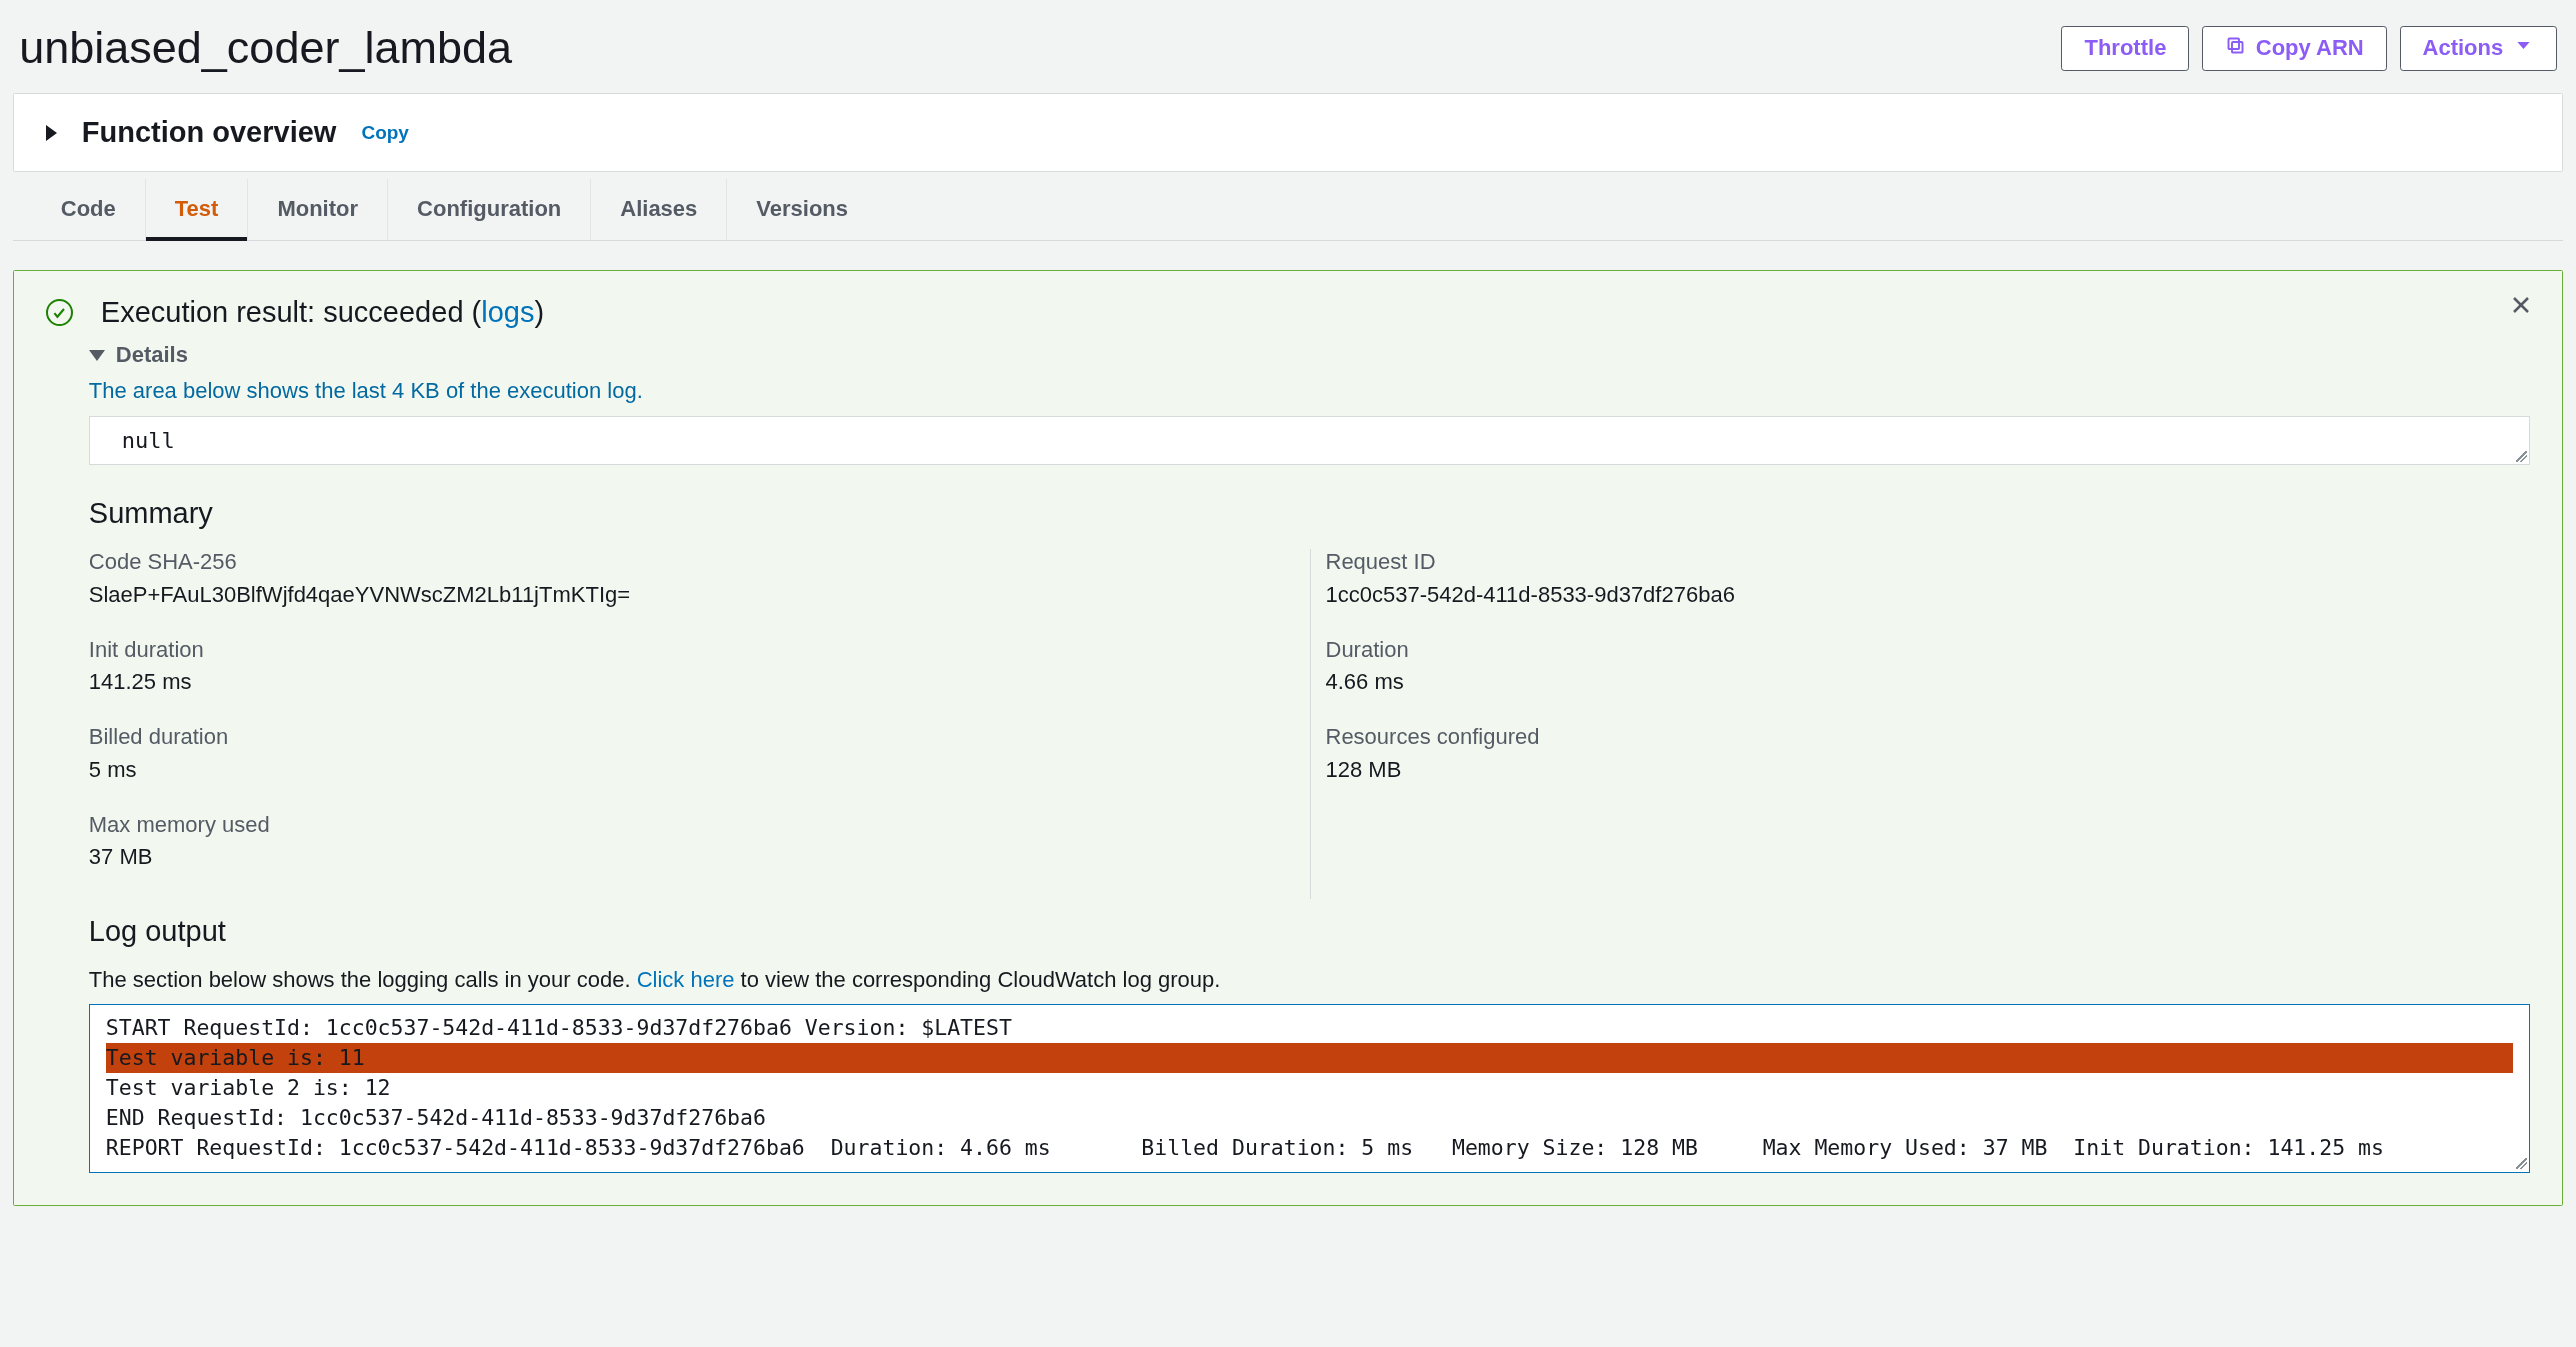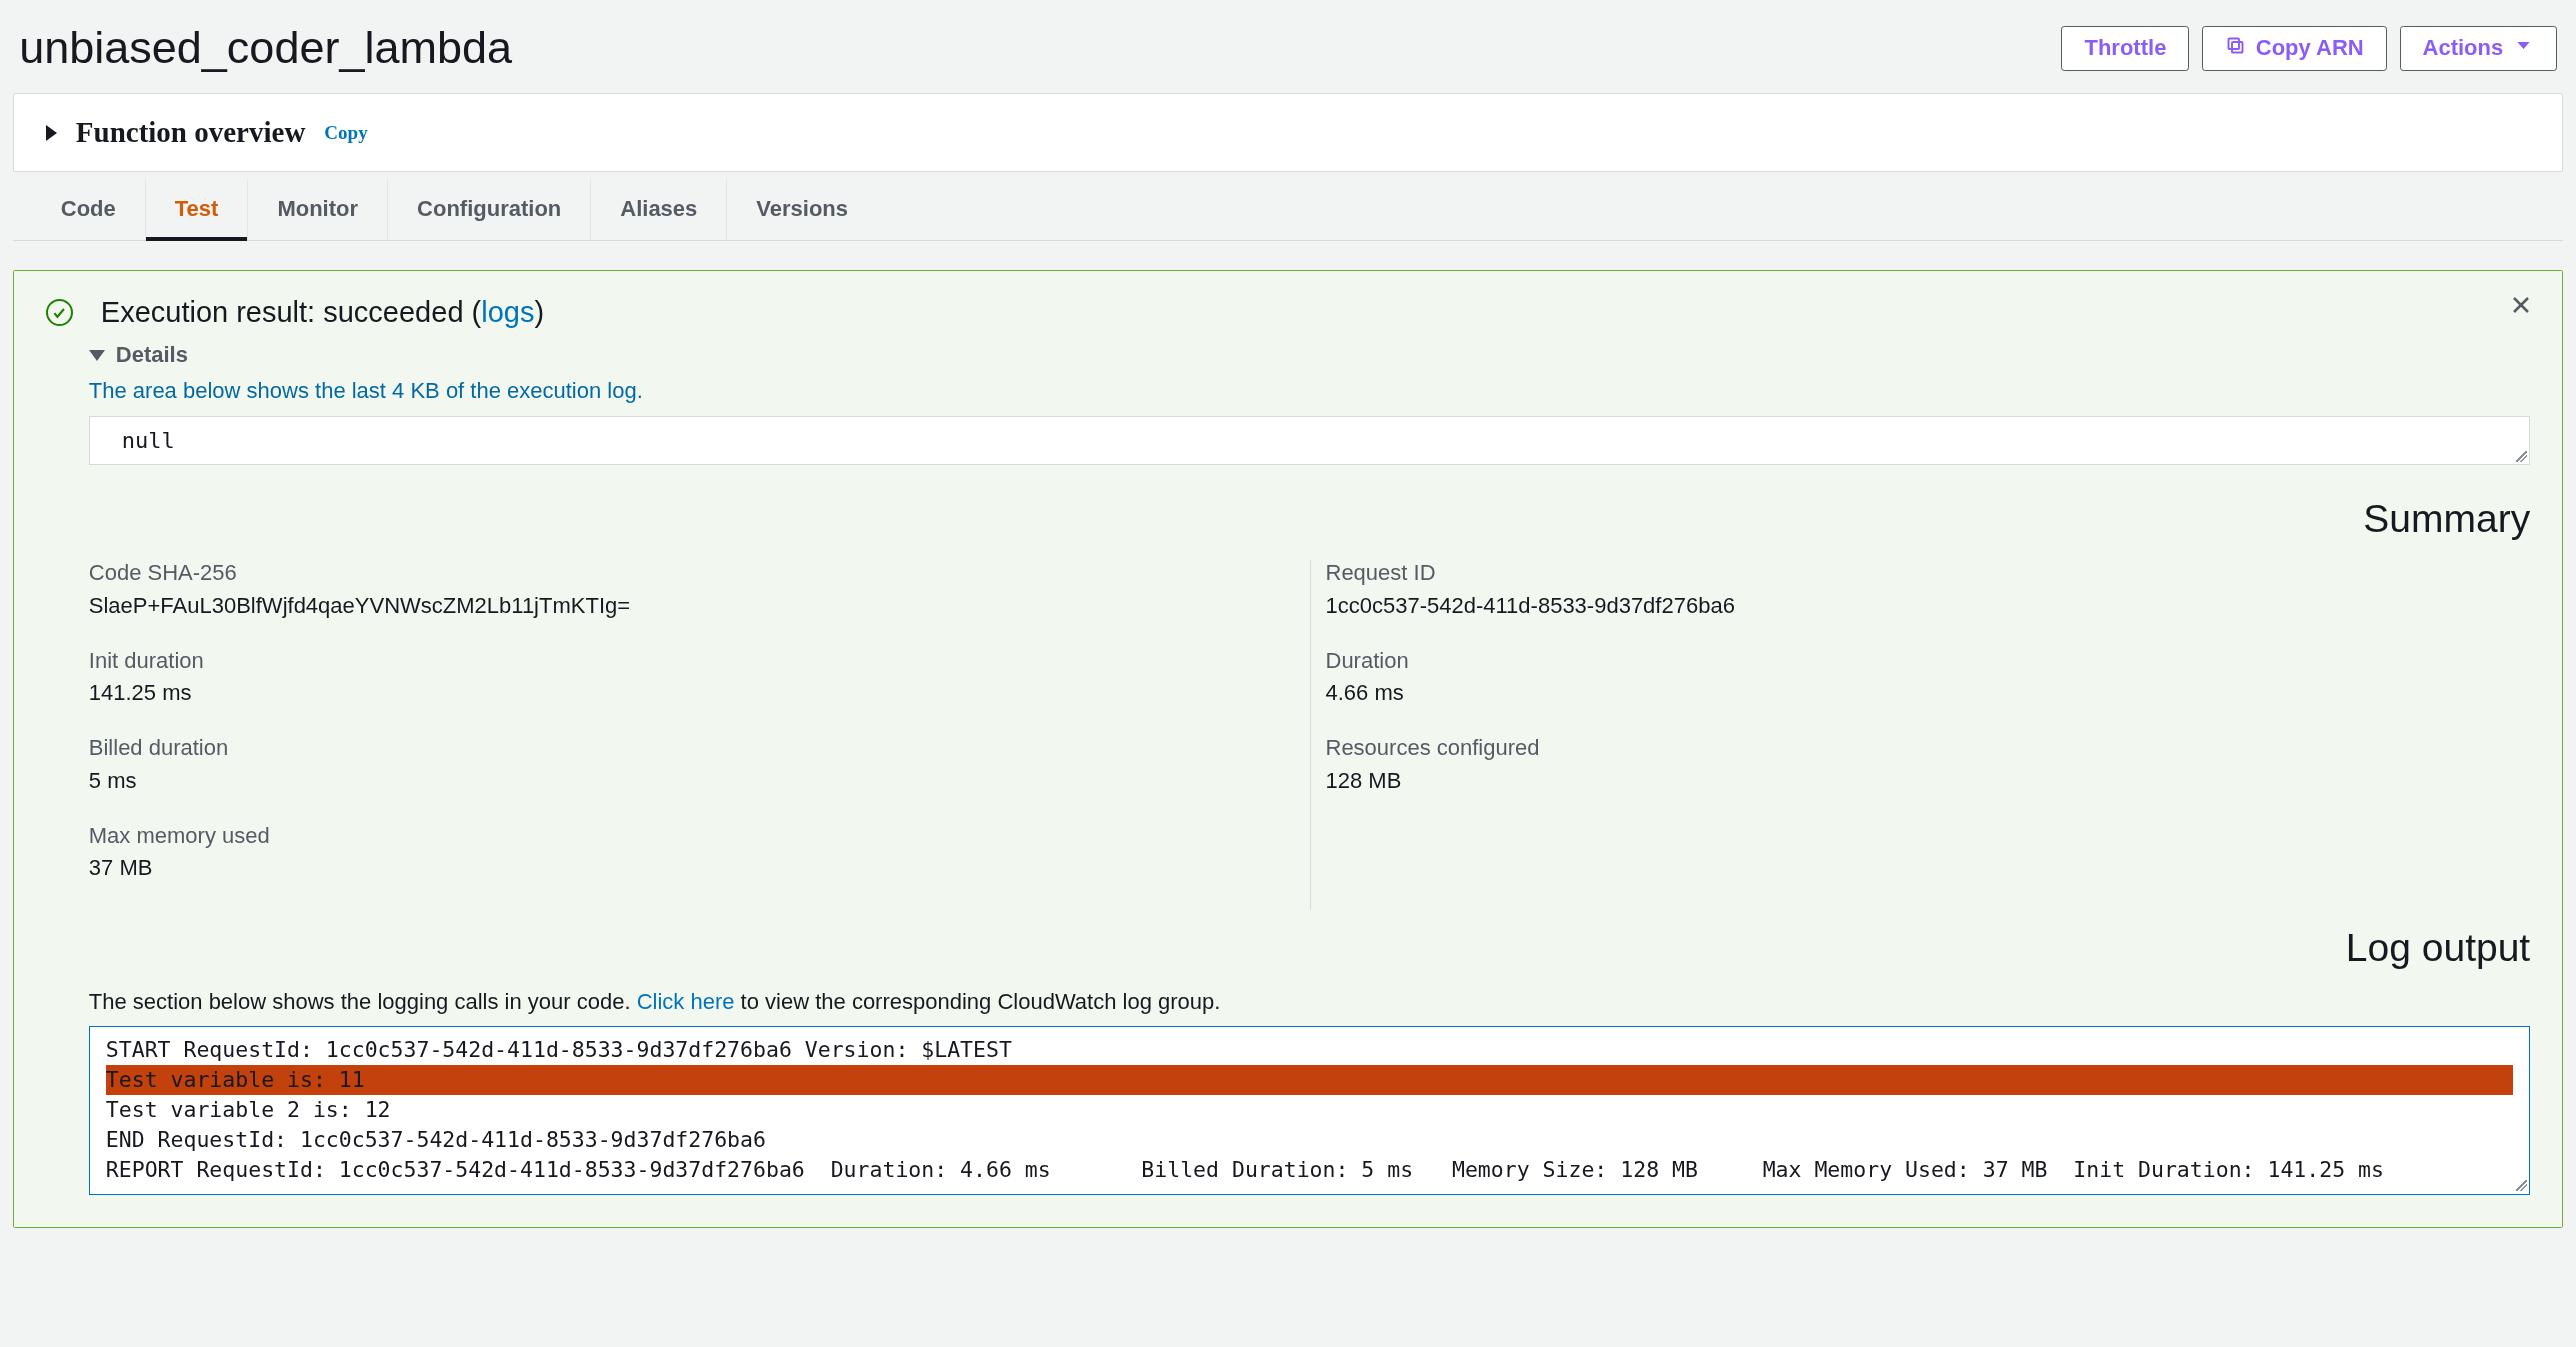--- a/index.html
+++ b/index.html
@@ -38,22 +38,21 @@
   .overview-panel {
     background: #fff;
     border: 0.8px solid #d5dbdb;
     border-radius: 1.6px;
     padding: 22px 32px;
     margin-bottom: 0;
   }
   .overview-row {
     display: flex;
     align-items: center;
-    gap: 19px;
-    font-family: Liberation Serif, serif;
+    gap: 25px;
   }
   .overview-title {
     font-size: 29px;
     font-weight: 700;
   }
   .info-link {
     color: #0073bb;
     font-size: 19px;
     font-weight: 700;
     cursor: pointer;
@@ -151,24 +150,23 @@
   .null-box::after {
     content: "";
     position: absolute;
     right: 2.4px; bottom: 2.4px;
     width: 11px; height: 11px;
     background:
       linear-gradient(135deg, transparent 45%, #879196 45%, #879196 55%, transparent 55%),
       linear-gradient(135deg, transparent 65%, #879196 65%, #879196 75%, transparent 75%);
   }
   .section-title {
-    font-size: 39px;
+    font-size: 29px;
     font-weight: 400;
     margin-bottom: 19px;
-    text-align: right;
   }
   .summary-grid {
     display: grid;
     grid-template-columns: 1fr 1fr;
     gap: 0;
     margin-bottom: 16px;
     position: relative;
   }
   .summary-grid::before {
     content: "";

